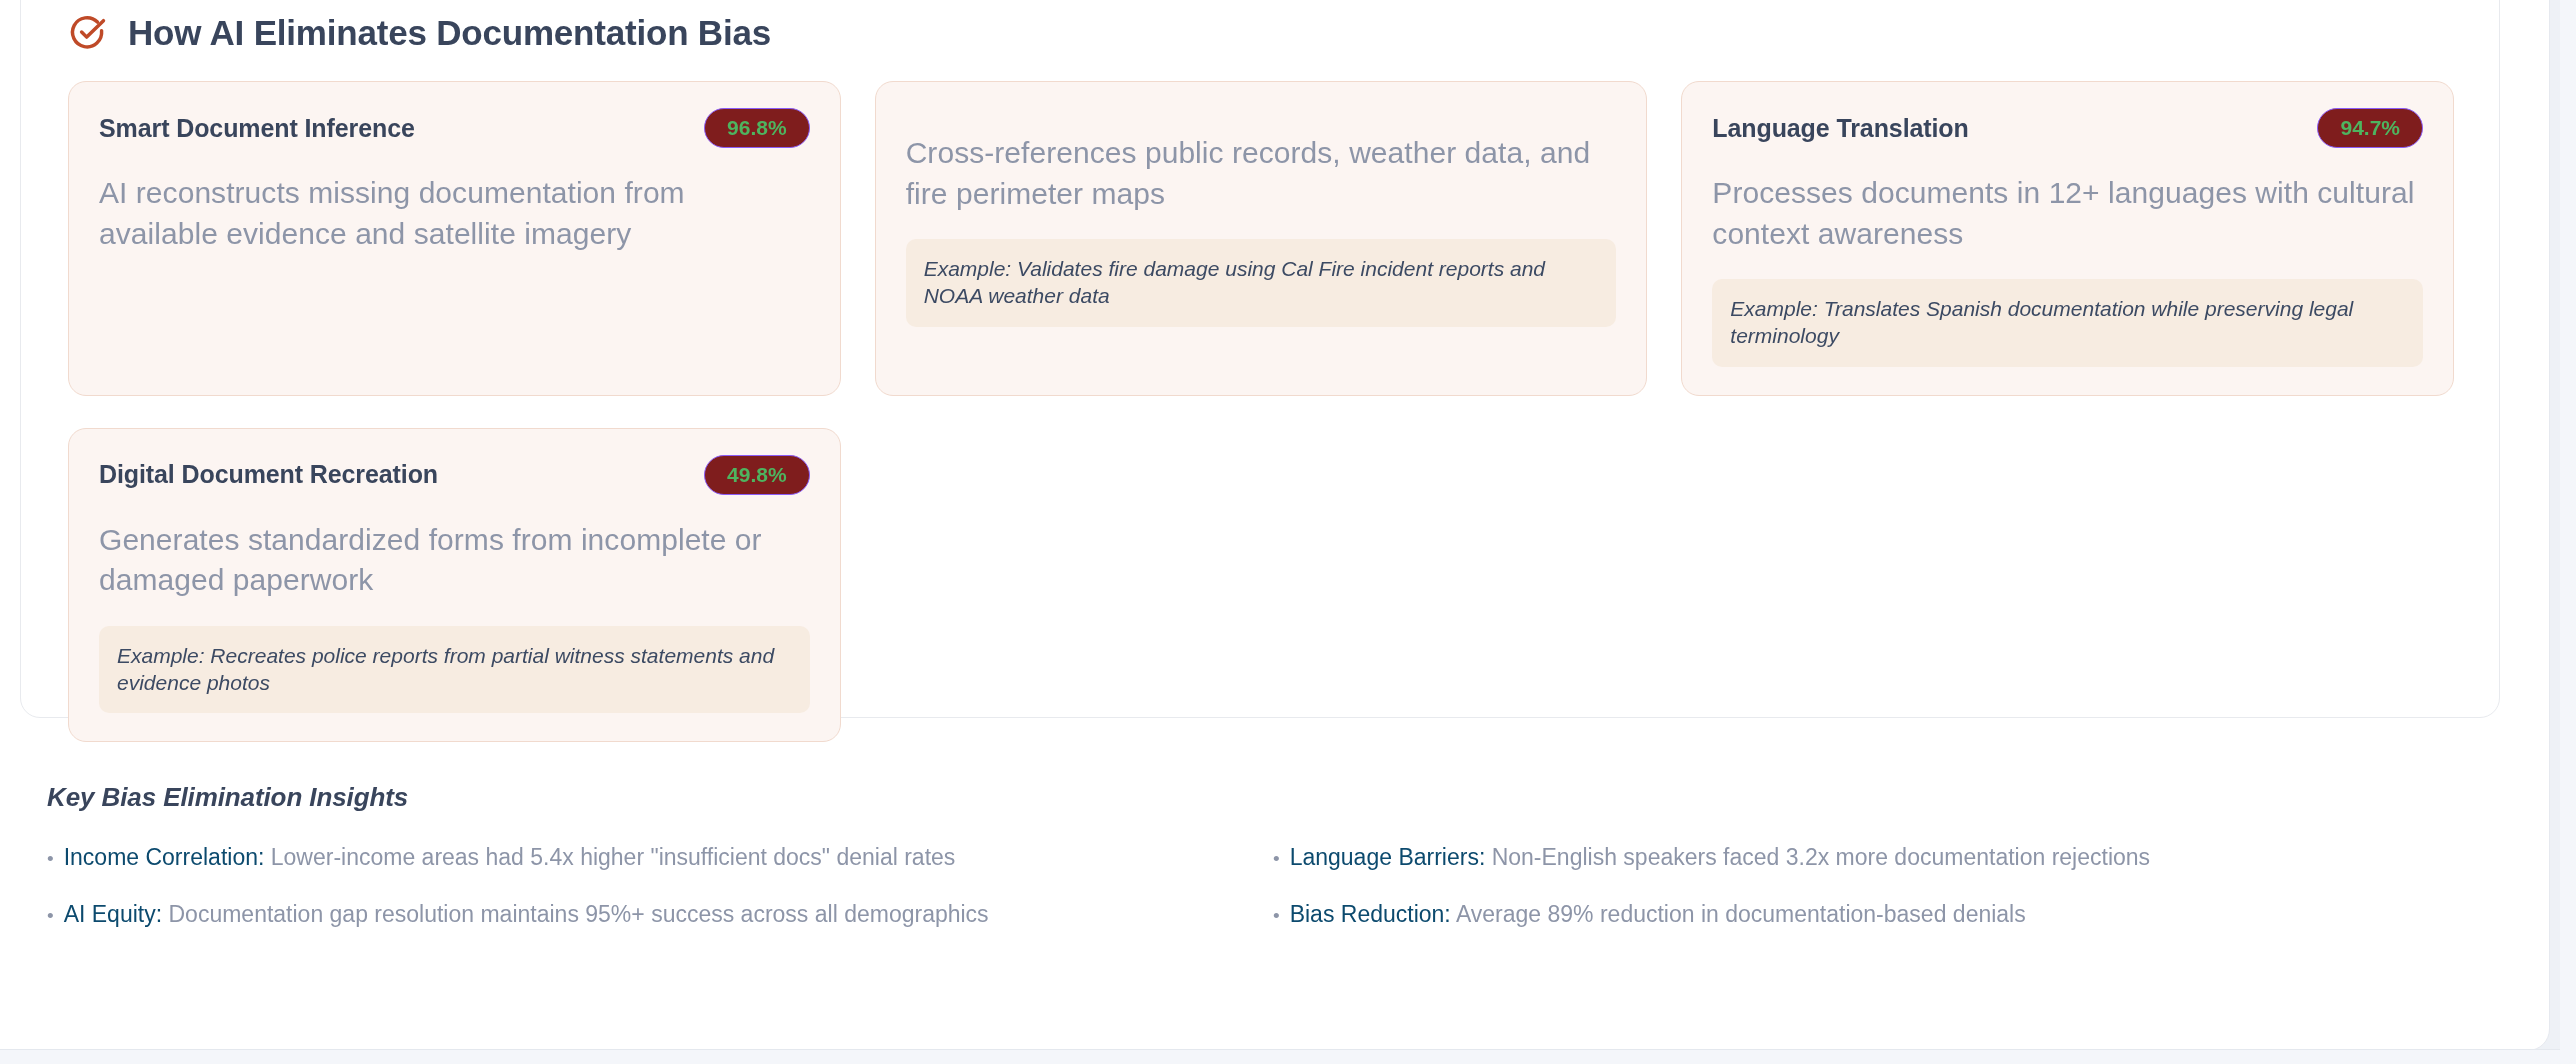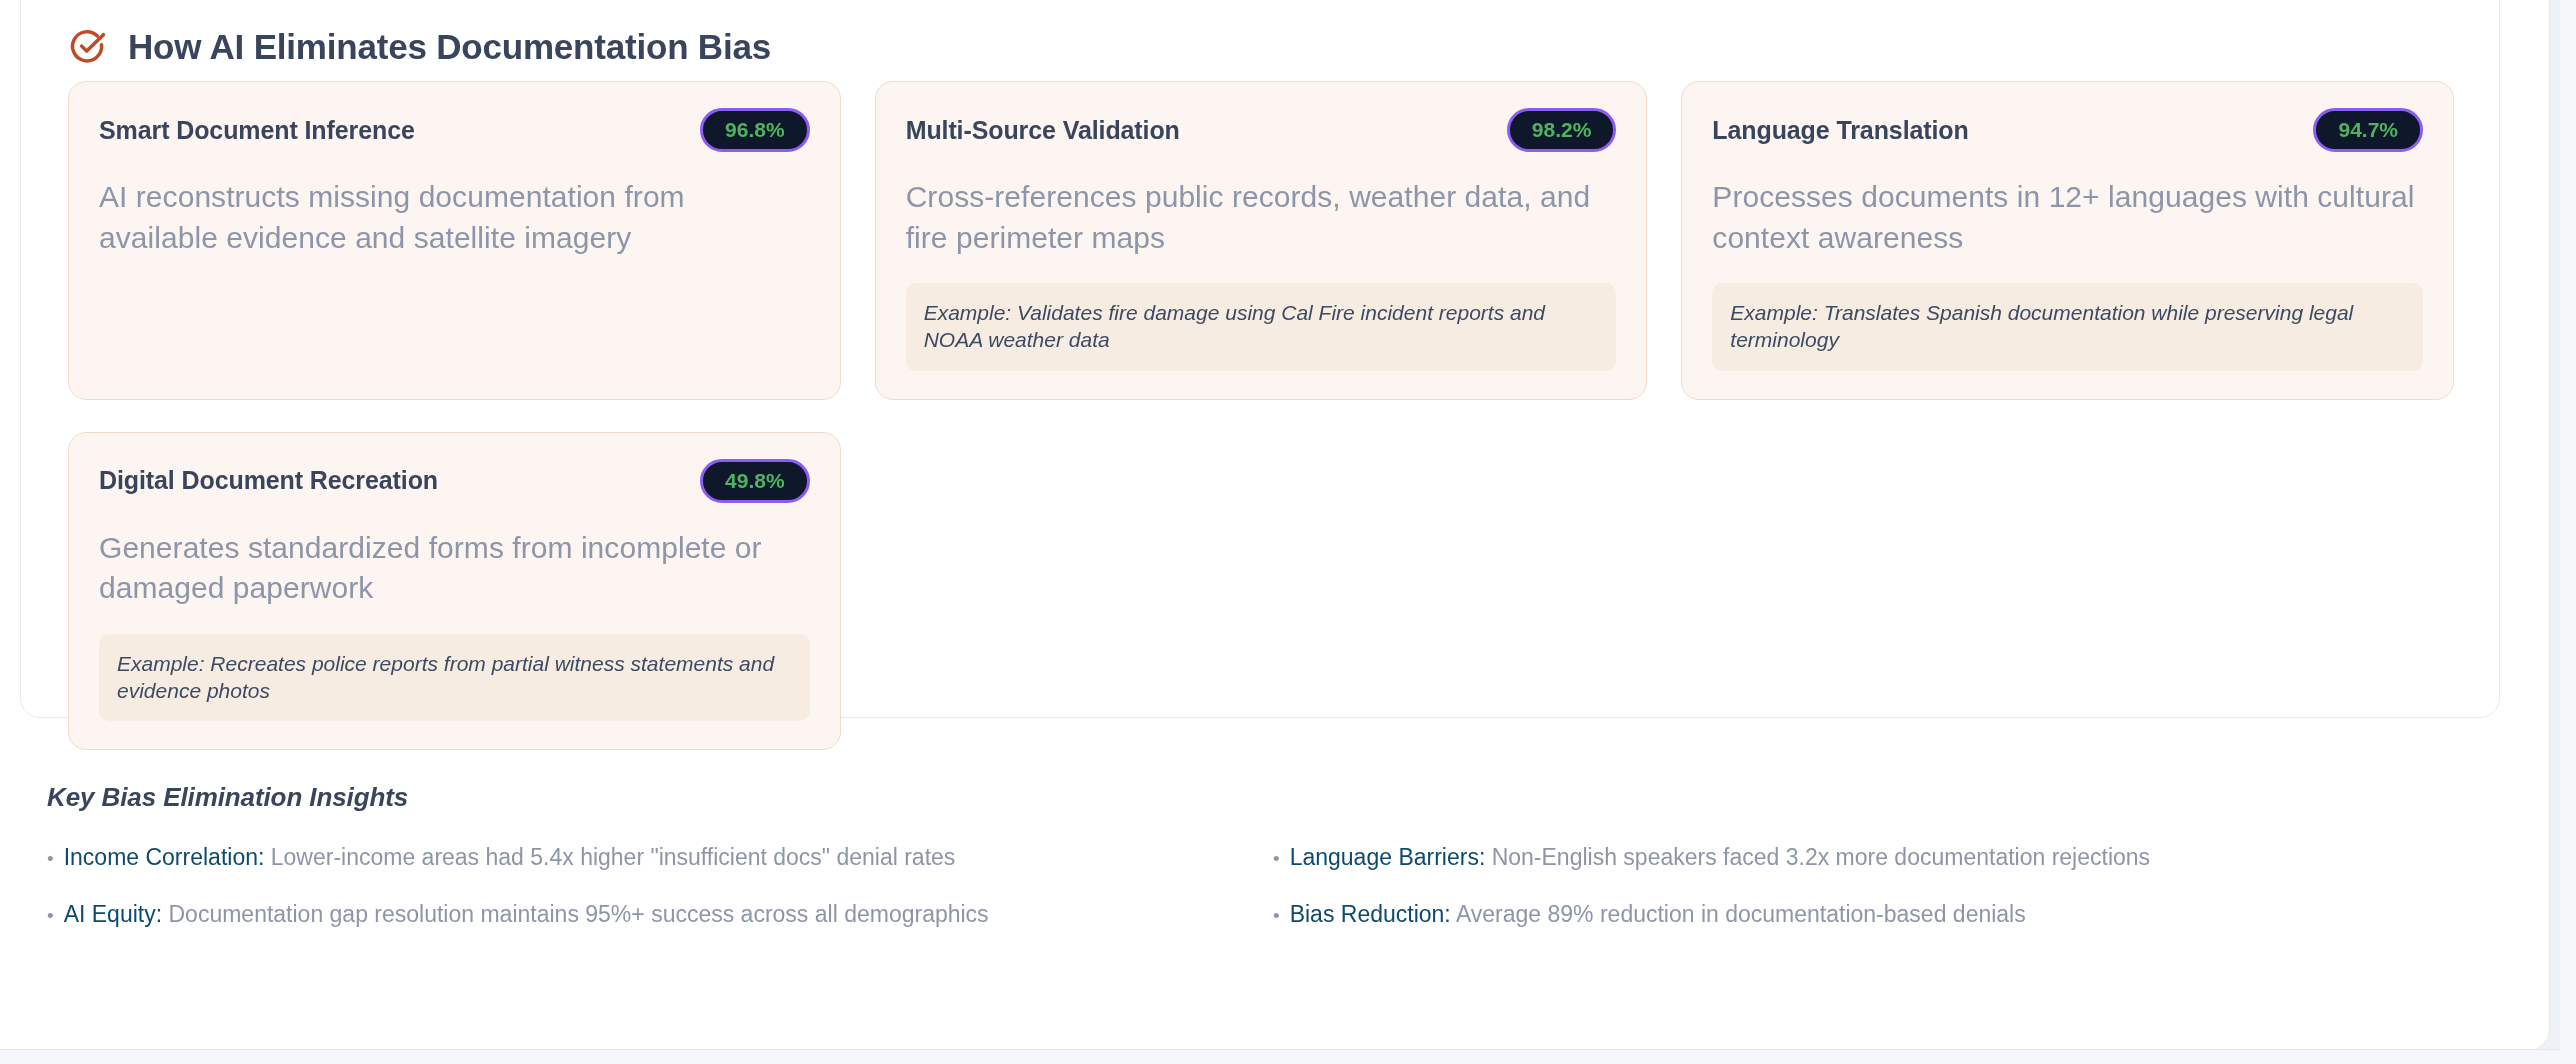--- a/index.html
+++ b/index.html
@@ -37,21 +37,21 @@
     width: 2480px;
     height: 765px;
     background: #ffffff;
     border: 1px solid #e8eaee;
     border-radius: 20px;
   }
 
   .panel-header {
     position: absolute;
     left: 47px;
-    top: 73px;
+    top: 59px;
     display: flex;
     align-items: center;
     gap: 22px;
   }
 
   .check-circle-icon {
     width: 38px;
     height: 38px;
     display: block;
     flex: 0 0 auto;
@@ -94,22 +94,22 @@
 
   .cap-card-title {
     font-size: 25px;
     font-weight: 700;
     color: #39455c;
     letter-spacing: -0.1px;
   }
 
   .cap-badge {
     flex: 0 0 auto;
-    background: #0f172a;
-    border: 3px solid #8b5cf6;
+    background: #7f1d1d;
+    border: 1px solid #8b5cf6;
     border-radius: 988px;
     color: #4eb45f;
     font-size: 21px;
     font-weight: 700;
     padding: 8px 22px 9px 22px;
     line-height: 1;
     white-space: nowrap;
   }
 
   .cap-desc {
@@ -229,24 +229,20 @@
 
     <div class="cap-card">
       <div class="cap-card-top">
         <div class="cap-card-title">Smart Document Inference</div>
         <div class="cap-badge">96.8%</div>
       </div>
       <div class="cap-desc">AI reconstructs missing documentation from available evidence and satellite imagery</div>
     </div>
 
     <div class="cap-card">
-      <div class="cap-card-top">
-        <div class="cap-card-title">Multi-Source Validation</div>
-        <div class="cap-badge">98.2%</div>
-      </div>
       <div class="cap-desc">Cross-references public records, weather data, and fire perimeter maps</div>
       <div class="cap-example">Example: Validates fire damage using Cal Fire incident reports and NOAA weather data</div>
     </div>
 
     <div class="cap-card">
       <div class="cap-card-top">
         <div class="cap-card-title">Language Translation</div>
         <div class="cap-badge">94.7%</div>
       </div>
       <div class="cap-desc">Processes documents in 12+ languages with cultural context awareness</div>

